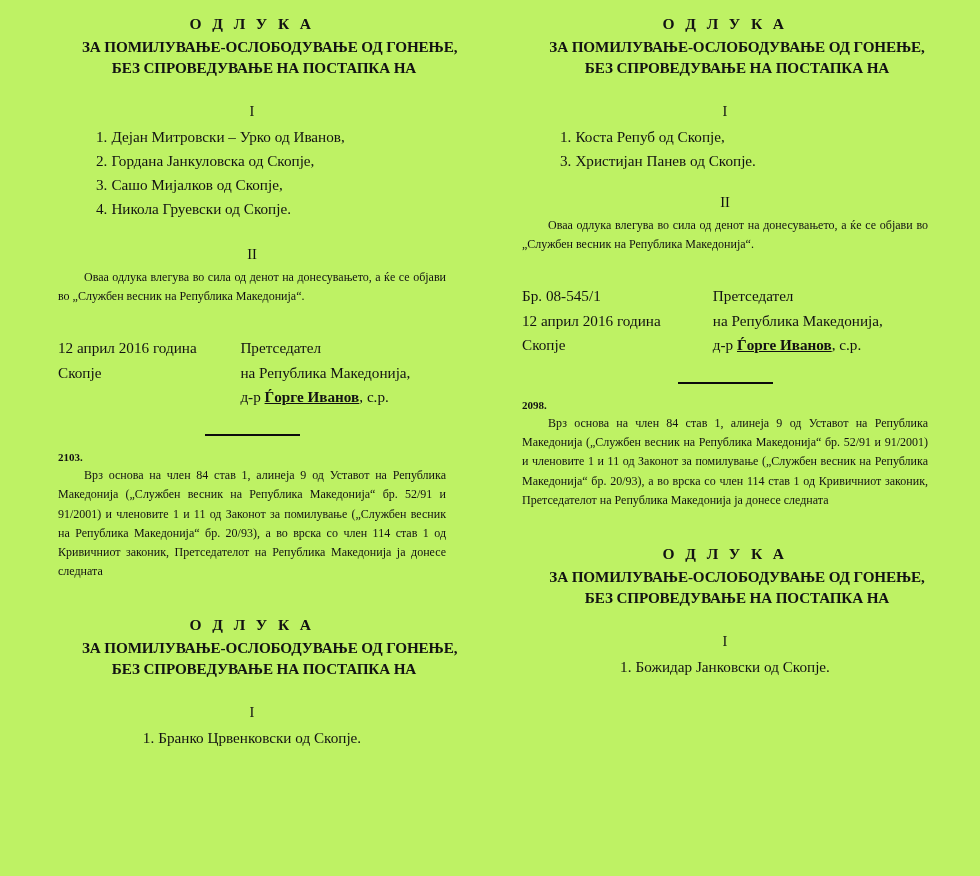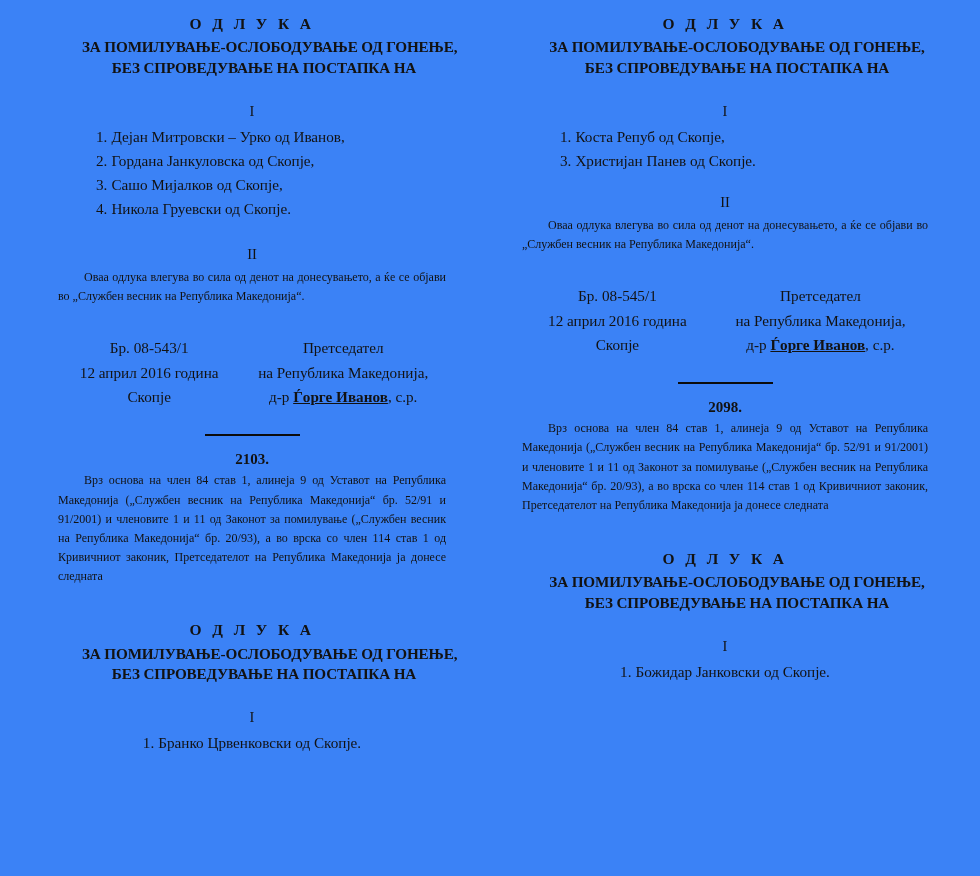--- a/index.html
+++ b/index.html
@@ -14,21 +14,21 @@
     font-family: "Liberation Serif", "DejaVu Serif", serif;
     color: #121212;
     overflow: hidden;
     position: relative;
   }
 
   .page {
     position: relative;
     width: 980px;
     height: 876px;
-    background: #3b82f6;
+    background: #bef264;
     box-sizing: border-box;
   }
 
   .columns {
     display: flex;
     width: 980px;
     height: 876px;
     box-sizing: border-box;
   }
 
@@ -101,21 +101,21 @@
   }
 
   
   .signature {
     display: flex;
     justify-content: space-between;
     margin-top: 30px;
     font-size: 15.2px;
     line-height: 1.62;
   }
-  .sig-col { text-align: center; }
+  .sig-col { text-align: left; }
   .sig-col.left-side  { width: 47%; }
   .sig-col.right-side { width: 53%; }
   .sig-col div { white-space: nowrap; }
   .sig-name { font-weight: bold; text-decoration: underline; }
   .sig-suffix { font-weight: normal; }
   .sig-prefix { font-weight: normal; }
 
   
   .separator-wrap {
     display: flex;
@@ -125,24 +125,23 @@
   .separator {
     width: 95px;
     height: 0;
     border-top: 2.4px solid #0c0c0c;
   }
   .separator-wrap.right-shift { justify-content: center; }
 
   
   .item-number {
     font-weight: bold;
-    font-size: 15px;
+    font-size: 11px;
     margin: 0 0 2px 0;
     line-height: 1.3;
-    text-align: center;
   }
   .block-gap-lg { height: 34px; }
 </style>
 </head>
 <body>
 
 <div class="page">
   <div class="columns">
 
     <div class="column left">
@@ -170,21 +169,20 @@
             <span class="num">4.</span><span>Никола Груевски од Скопје.</span>
           </li>
         </ul>
 
         <div class="roman">II</div>
 
         <p class="para">Оваа одлука влегува во сила од денот на донесување­то, а ќе се објави во „Службен весник на Република Македонија“.</p>
 
         <div class="signature">
           <div class="sig-col left-side">
-            <div>Бр. 08-543/1</div>
             <div>12 април 2016 година</div>
             <div>Скопје</div>
           </div>
           <div class="sig-col right-side">
             <div>Претседател</div>
             <div>на Република Македонија,</div>
             <div><span class="sig-prefix">д-р </span><span class="sig-name">Ѓорге Иванов</span><span class="sig-suffix">, с.р.</span></div>
           </div>
         </div>
       </div>

